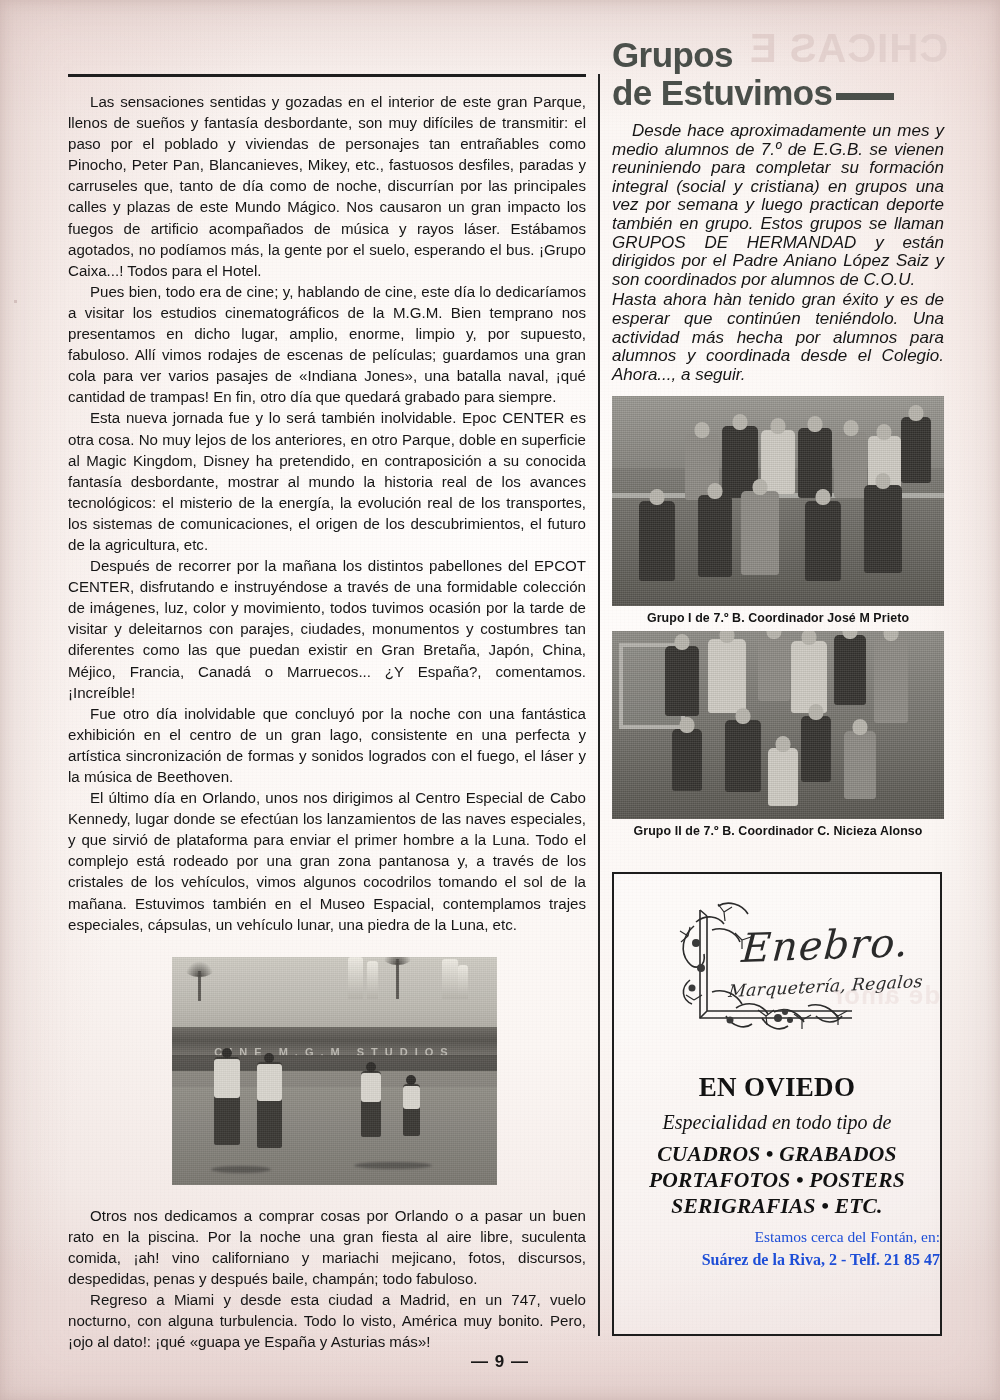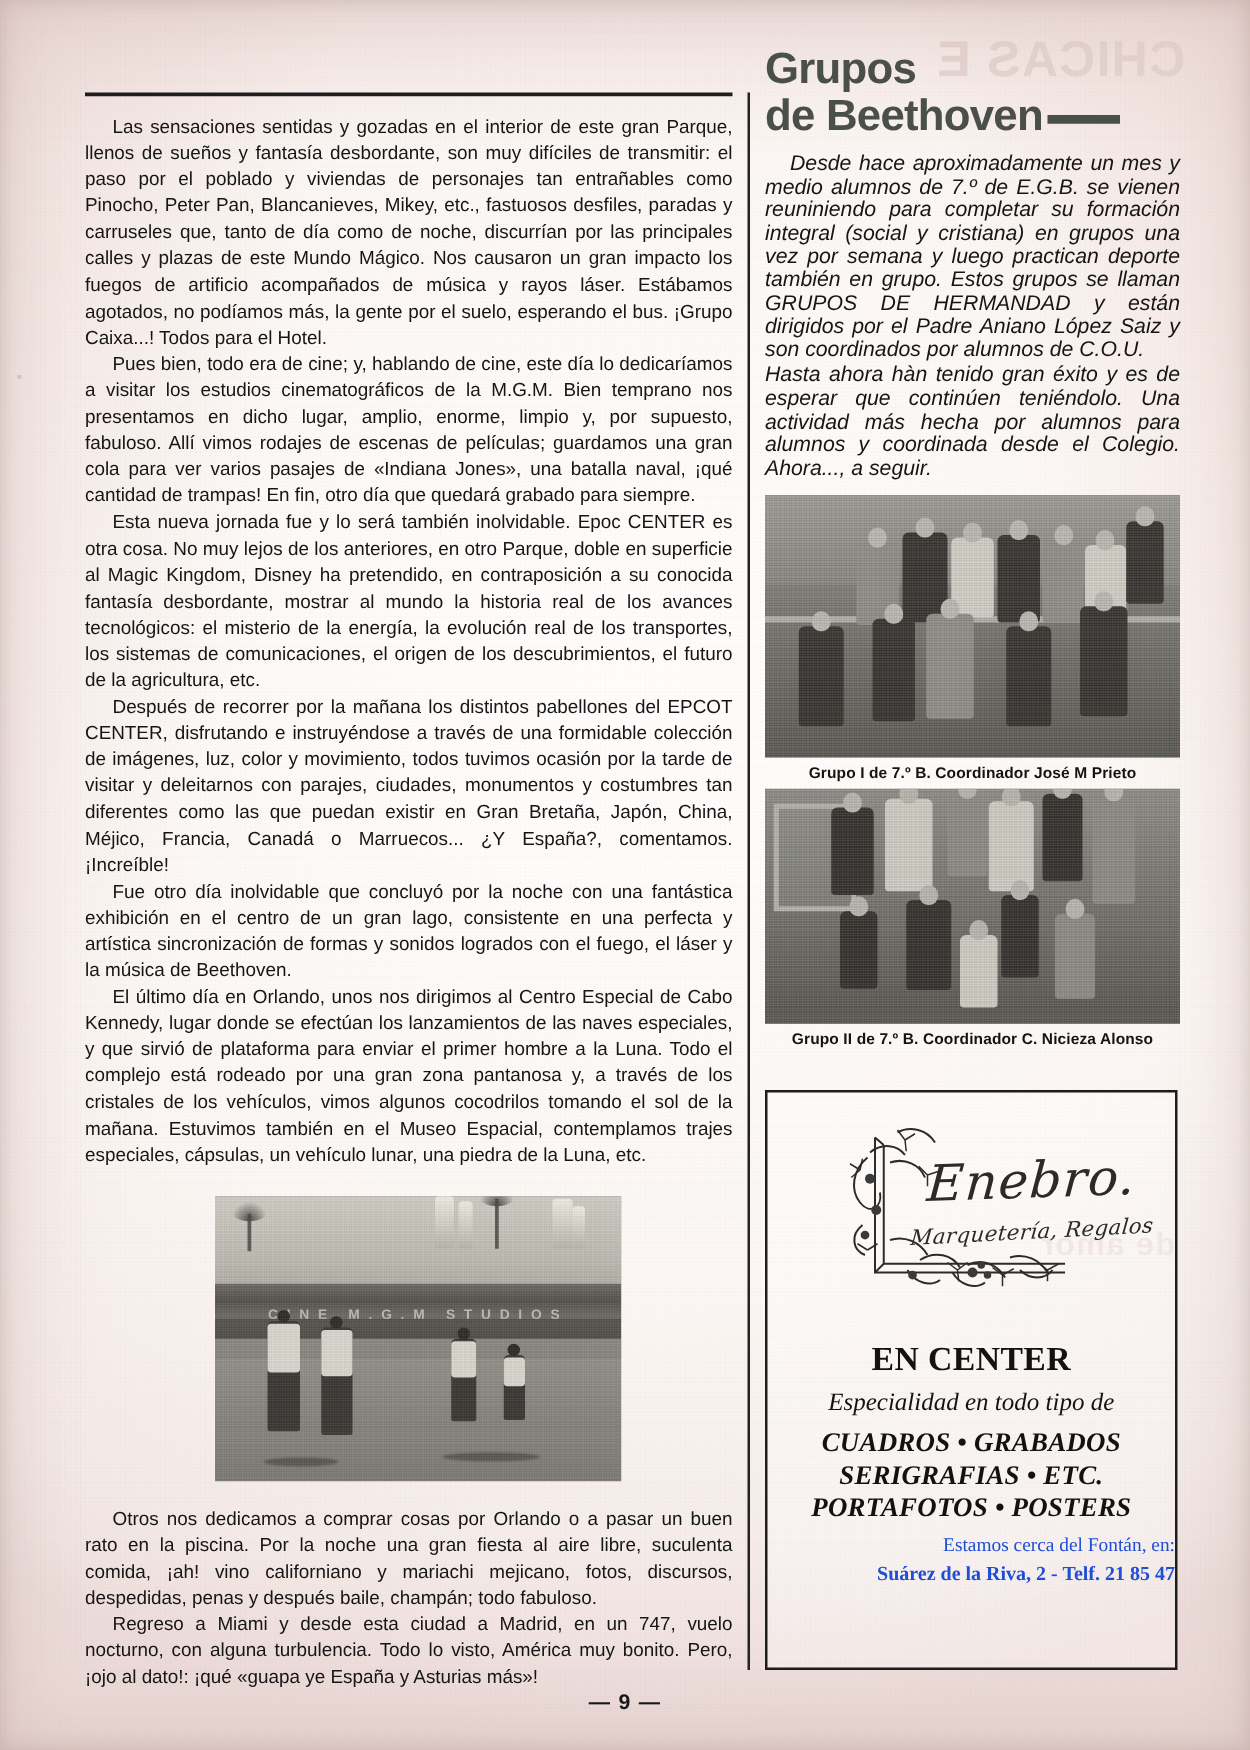--- a/index.html
+++ b/index.html
@@ -310,21 +310,21 @@
     <p class="body-p">Otros nos dedicamos a comprar cosas por Orlando o a pasar un buen rato en la piscina. Por la noche una gran fiesta al aire libre, suculenta comida, ¡ah! vino californiano y mariachi mejicano, fotos, discursos, despedidas, penas y después baile, champán; todo fabuloso.</p>
     <p class="body-p">Regreso a Miami y desde esta ciudad a Madrid, en un 747, vuelo nocturno, con alguna turbulencia. Todo lo visto, América muy bonito. Pero, ¡ojo al dato!: ¡qué «guapa ye España y Asturias más»!</p>
   </div>
 
   <div id="col-divider"></div>
 
   <div id="right-col">
     <h1 id="rc-title">
       <span>Grupos</span>
       <span class="l2">
-        <span>de Beethoven</span><span id="title-underline"></span>
+        <span>de Estuvimos</span><span id="title-underline"></span>
       </span>
     </h1>
 
     <p class="rc-p" id="rc-p1">Desde hace aproximadamente un mes y medio alumnos de 7.º de E.G.B. se vienen reuniniendo para completar su formación integral (social y cristiana) en grupos una vez por semana y luego practican deporte también en grupo. Estos grupos se llaman GRUPOS DE HERMANDAD y están dirigidos por el Padre Aniano López Saiz y son coordinados por alumnos de C.O.U.</p>
     <p class="rc-p" id="rc-p2">Hasta ahora hàn tenido gran éxito y es de esperar que continúen teniéndolo. Una actividad más hecha por alumnos para alumnos y coordinada desde el Colegio. Ahora..., a seguir.</p>
 
     <div class="grp-photo" id="photo-grp1">
       <div class="gp-bg"></div>
       <div class="gp-wall"></div>
       <div class="gp-rail" style="top:46%;"></div>
@@ -445,25 +445,25 @@
             <circle cx="64" cy="124" r="3.5"></circle>
           <circle cx="112" cy="122" r="4"></circle>
             <circle cx="119" cy="116" r="3"></circle>
           <circle cx="124" cy="124" r="3"></circle>
         </g>
       </svg>
       <div id="enebro-script">Enebro.</div>
       <div id="enebro-sub">Marquetería, Regalos</div>
     </div>
 
-    <p class="ad-h1">EN CENTER</p>
+    <p class="ad-h1">EN OVIEDO</p>
     <p class="ad-it">Especialidad en todo tipo de</p>
     <p class="ad-prod">CUADROS • GRABADOS</p>
+    <p class="ad-prod" style="margin-top:0">PORTAFOTOS • POSTERS</p>
     <p class="ad-prod" style="margin-top:0">SERIGRAFIAS • ETC.</p>
-    <p class="ad-prod" style="margin-top:0">PORTAFOTOS • POSTERS</p>
     <p class="ad-addr">Estamos cerca del Fontán, en:</p>
     <p class="ad-addr b">Suárez de la Riva, 2 - Telf. 21 85 47</p>
   </div>
 
   <div id="page-number">— 9 —</div>
   <div id="left-margin-mark"></div>
 </div>
 
 <div id="grain"></div>
 <div id="edgeshade"></div>

